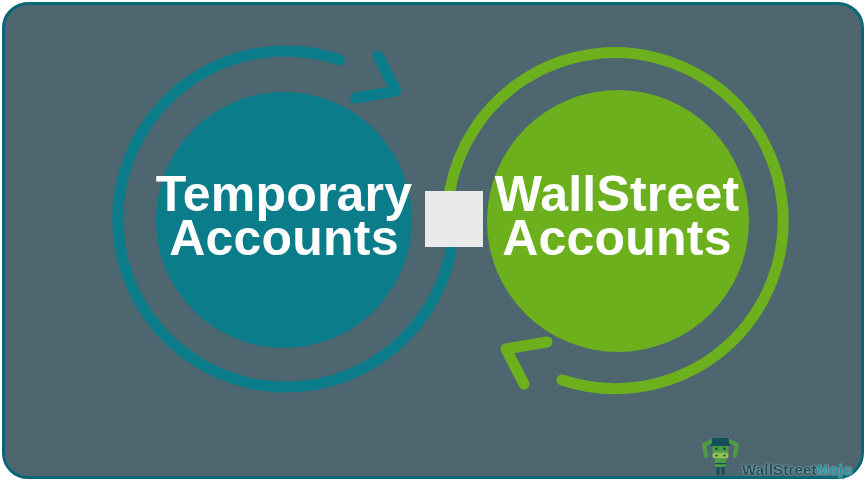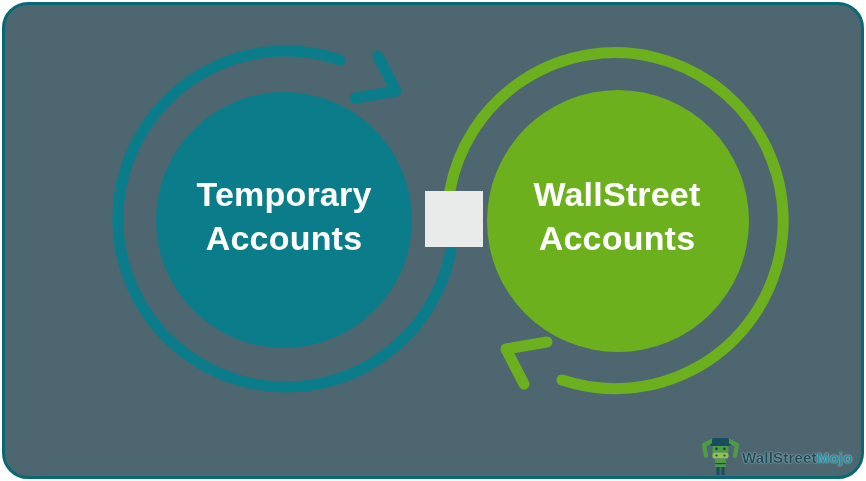--- a/index.html
+++ b/index.html
@@ -7,29 +7,29 @@
     position:relative; width:866px; height:481px; overflow:hidden;
     font-family:"Liberation Sans", sans-serif; background:#ffffff;
   }
   .card {
     position:absolute; left:2px; top:2px; width:856px; height:471px;
     background:#4E6670; border:3px solid #0A6874; border-radius:26px;
   }
   .diagram-svg { position:absolute; left:0; top:0; width:866px; height:481px; }
   .circle-label {
     position:absolute; width:300px; top:172px; text-align:center;
-    color:#FFFFFF; font-weight:700; font-size:34px; line-height:44px;
+    color:#FFFFFF; font-weight:700; font-size:50px; line-height:44px;
     letter-spacing:0.2px;
   }
   .circle-label span { display:block; }
   .label-left  { left:134px; }
   .label-right { left:467px; }
   .logo {
     position:absolute; left:702px; top:436px; height:42px;
-    display:flex; align-items:center;
+    display:flex; align-items:flex-end;
   }
   .logo-text {
     font-weight:700; font-size:15px; letter-spacing:0.2px; margin-left:3px;
     white-space:nowrap;
     text-shadow:0 0 2px rgba(255,255,255,0.55), 0 0 1px rgba(255,255,255,0.45);
   }
   .logo-part1 { color:#174E5C; }
   .logo-part2 { color:#1E93A4; }
 </style>
 </head>

